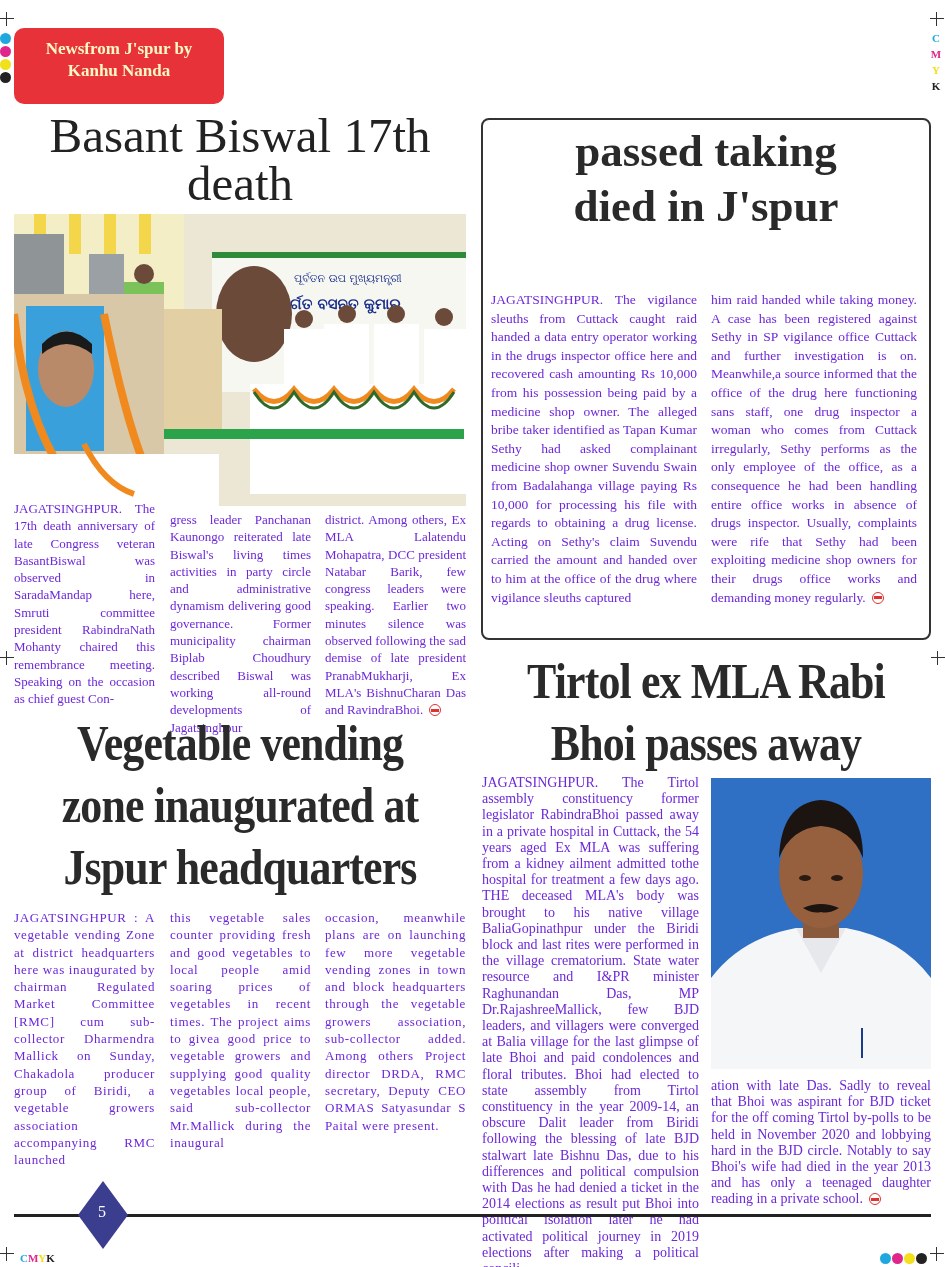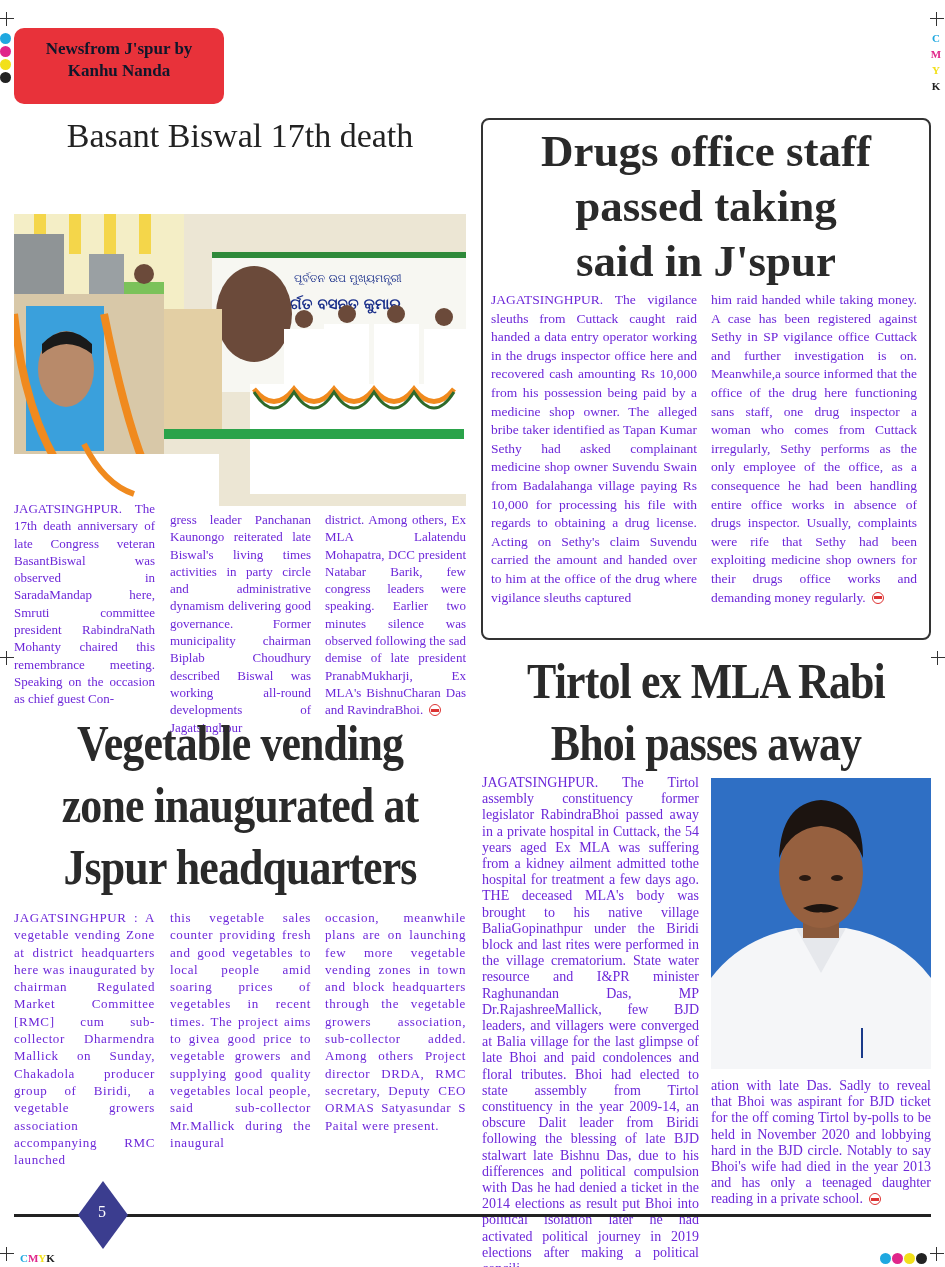--- a/index.html
+++ b/index.html
@@ -12,21 +12,21 @@
   .cross::before { left: 0; right: 0; top: 6px; height: 1px; }
   .cross::after { top: 0; bottom: 0; left: 6px; width: 1px; }
   .dot { position: absolute; width: 11px; height: 11px; border-radius: 50%; }
 
   .cmyk-vert { position: absolute; right: 2px; top: 30px; width: 14px; text-align: center;
     font: bold 11px/16px "Liberation Serif", serif; }
   .cmyk-bottom { position: absolute; left: 20px; top: 1252px; font: bold 11px/12px "Liberation Serif", serif; }
 
   
   .byline { position: absolute; left: 14px; top: 28px; width: 210px; height: 76px; background: #e8323a;
-    border-radius: 10px; color: #0f172a; font: bold 17px/22px "Liberation Serif", serif; text-align: center;
+    border-radius: 10px; color: #fef9c3; font: bold 17px/22px "Liberation Serif", serif; text-align: center;
     padding-top: 10px; }
 
   
   .hl-light { position: absolute; font-family: "Liberation Serif", serif; font-weight: normal; color: #222; text-align: center; }
   .hl-bold { position: absolute; font-family: "Liberation Serif", serif; font-weight: bold; color: #2a2a2a; text-align: center; }
   .hl-cond { position: absolute; font-family: "Liberation Serif", serif; font-weight: bold; color: #2a2a2a; text-align: center;
     transform-origin: center top; letter-spacing: -1px; }
 
   .col { position: absolute; font-family: Liberation Serif, serif; color: #6d28d9; text-align: justify; }
   .col.s13 { font-size: 13px; line-height: 17.3px; }
@@ -70,21 +70,21 @@
 
 <div class="cross" style="left:0;top:651px"></div>
 <div class="cross" style="left:931px;top:651px"></div>
 
 <div class="byline">
   <div>Newsfrom J'spur by</div>
   <div>Kanhu Nanda</div>
 </div>
 
 <div>
-  <div class="hl-light" style="left:14px;top:112px;width:452px;font-size:34px;line-height:48px">
+  <div class="hl-light" style="left:14px;top:112px;width:452px;font-size:49px;line-height:48px">
     <div>Basant Biswal 17th death</div>
   </div>
 
   <div class="photo1">
     <svg width="452" height="292" viewBox="0 0 452 292">
 
       <rect x="0" y="0" width="452" height="292" fill="#ece6d4"></rect>
       <rect x="0" y="0" width="170" height="120" fill="#f4eec6"></rect>
       <g fill="#f4d64a">
           <rect x="20" y="0" width="12" height="40"></rect>
@@ -135,23 +135,22 @@
   </div>
 
   <div class="col s13" style="left:14px;top:500px;width:141px">JAGATSINGHPUR. The 17th death anniversary of late Congress veteran BasantBiswal was observed in SaradaMandap here, Smruti committee president RabindraNath Mohanty chaired this remembrance meeting. Speaking on the occasion as chief guest Con-</div>
   <div class="col s13" style="left:170px;top:511px;width:141px">gress leader Panchanan Kaunongo reiterated late Biswal's living times activities in party circle and administrative dynamism delivering good governance. Former municipality chairman Biplab Choudhury described Biswal was working all-round developments of Jagatsinghpur</div>
   <div class="col s13" style="left:325px;top:511px;width:141px"><span>district. Among others, Ex MLA Lalatendu Mohapatra, DCC president Natabar Barik, few congress leaders were speaking. Earlier two minutes silence was observed following the sad demise of late president PranabMukharji, Ex MLA's BishnuCharan Das and RavindraBhoi.</span><span class="endmark"></span></div>
 </div>
 
 <div class="boxed"></div>
 <div>
   <div class="hl-bold" style="left:484px;top:124px;width:444px;font-size:45px;line-height:55px">
-    <div>Drugs office staff</div>
     <div>passed taking</div>
-    <div>said in J'spur</div>
+    <div>died in J'spur</div>
   </div>
   <div class="col s135" style="left:491px;top:291px;width:206px">JAGATSINGHPUR. The vigilance sleuths from Cuttack caught raid handed a data entry operator working in the drugs inspector office here and recovered cash amounting Rs 10,000 from his possession being paid by a medicine shop owner. The alleged bribe taker identified as Tapan Kumar Sethy had asked complainant medicine shop owner Suvendu Swain from Badalahanga village paying Rs 10,000 for processing his file with regards to obtaining a drug license. Acting on Sethy's claim Suvendu carried the amount and handed over to him at the office of the drug where vigilance sleuths captured</div>
   <div class="col s135" style="left:711px;top:291px;width:206px"><span>him raid handed while taking money. A case has been registered against Sethy in SP vigilance office Cuttack and further investigation is on. Meanwhile,a source informed that the office of the drug here functioning sans staff, one drug inspector a woman who comes from Cuttack irregularly, Sethy performs as the only employee of the office, as a consequence he had been handling entire office works in absence of drugs inspector. Usually, complaints were rife that Sethy had been exploiting medicine shop owners for their drugs office works and demanding money regularly.</span><span class="endmark"></span></div>
 </div>
 
 <div>
   <div class="hl-cond" style="left:14px;top:712px;width:452px;font-size:51px;line-height:62px;transform:scaleX(0.86)">
     <div>Vegetable vending</div>
     <div>zone inaugurated at</div>
     <div>Jspur headquarters</div>

